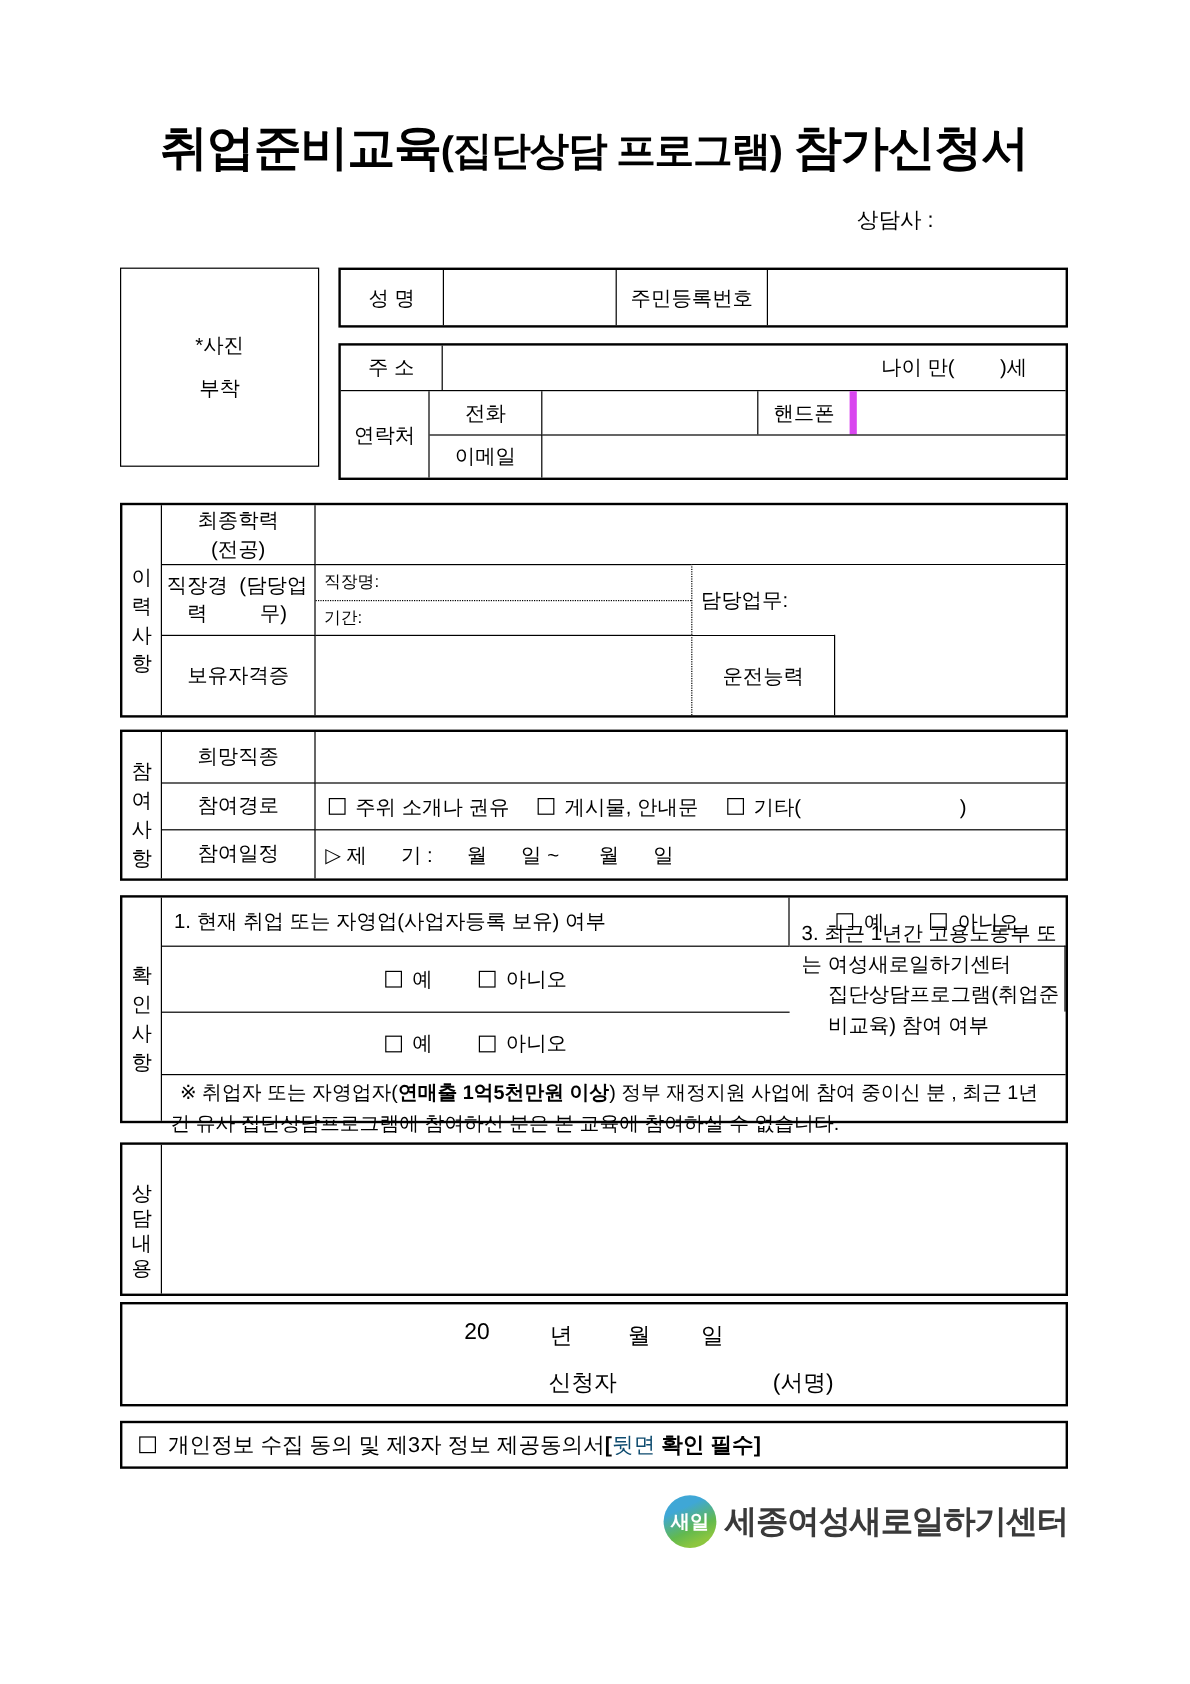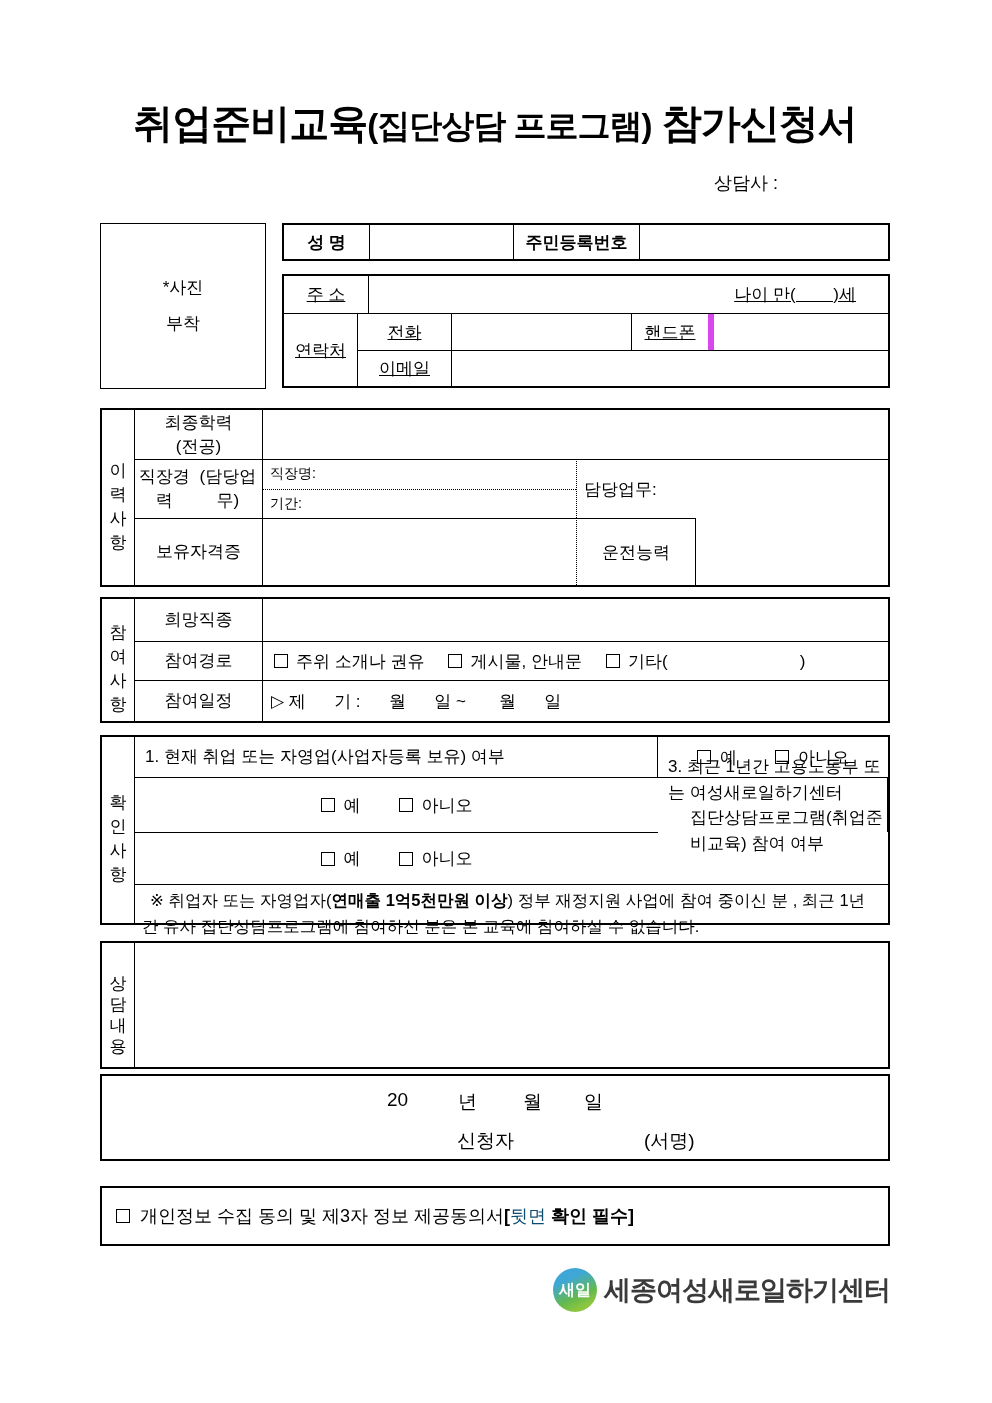--- a/index.html
+++ b/index.html
@@ -11,24 +11,24 @@
   
   .title { padding-top:96px; text-align:center; font-weight:bold; font-size:40px; letter-spacing:-1px; white-space:nowrap; }
   .title .paren { font-size:33px; }
   .counselor { margin-top:20px; text-align:right; padding-right:112px; font-size:18px; height:24px; }
 
   
   .top-section { margin-top:28px; display:flex; }
   .photo-box { width:166px; height:166px; border:1px solid #000; margin-right:16px; display:flex; flex-direction:column; align-items:center; justify-content:center; font-size:17px; line-height:2.1; flex:none; }
   .top-tables { flex:1; }
   .box { border:2px solid #000; background:#fff; }
-  .t-name { display:grid; grid-template-columns:85px 144px 126px 1fr; height:38px;font-weight:bold; }
+  .t-name { display:grid; grid-template-columns:85px 144px 126px 1fr; height:50px; }
   .t-name > div { display:flex; align-items:center; justify-content:center; font-size:17px; }
   .t-name > div + div { border-left:1px solid #000; }
-  .t-addr { margin-top:13px;text-decoration:underline; }
+  .t-addr { margin-top:13px; }
   .addr-row { display:grid; grid-template-columns:85px 1fr; height:37px; }
   .addr-label { display:flex; align-items:center; justify-content:center; font-size:17px; border-right:1px solid #000; }
   .addr-value { display:flex; align-items:center; justify-content:flex-end; padding-right:32px; font-size:17px; white-space:pre; }
   .contact-block { border-top:1px solid #000; display:grid; grid-template-columns:74px 94px 180px 82px 1fr; grid-template-rows:36px 36px; }
   .contact-block > div { display:flex; align-items:center; justify-content:center; font-size:17px; }
   .c-contact { grid-row:1/3; grid-column:1; border-right:1px solid #000; }
   .c-phone-l { grid-row:1; grid-column:2; border-right:1px solid #000; }
   .c-phone-v { grid-row:1; grid-column:3; border-right:1px solid #000; }
   .c-mobile-l { grid-row:1; grid-column:4; border-right:6px solid #d946ef; }
   .c-mobile-v { grid-row:1; grid-column:5; }
@@ -77,21 +77,21 @@
   .consult { margin-top:16px; display:grid; grid-template-columns:33px 1fr; height:128px; }
   .consult .vtext { letter-spacing:4px; }
 
   
   .sigbox { margin-top:5px; height:87px; font-size:19px; }
   .sig-line1 { display:flex; justify-content:center; padding-top:13px; }
   .sig-line1 .g1 { margin-right:50px; } .sig-line1 .g2 { margin-right:46px; } .sig-line1 .g3 { margin-right:42px; }
   .sig-line2 { display:flex; padding-left:355px; margin-top:13px; gap:130px; }
 
   
-  .privacybox { margin-top:25px; height:60px; display:flex; align-items:center; padding-left:14px; font-size:18px; }
+  .privacybox { margin-top:12px; height:40px; display:flex; align-items:center; padding-left:14px; font-size:18px; }
   .privacybox .cb { margin-right:10px; }
   .pv-bold { font-weight:bold; white-space:pre; }
   .pv-red { font-weight:normal; color:#0c4a6e; }
 
   
   .logo-row { margin-top:22px; display:flex; justify-content:flex-end; align-items:center; gap:7px; padding-right:0; }
   .logo-badge { width:44px; height:44px; border-radius:50%; background:linear-gradient(155deg,#3fa7d6 28%,#62b94e 62%,#8cc63f 82%); color:#fff; display:flex; align-items:center; justify-content:center; font-size:16px; font-weight:bold; flex:none; }
   .logo-name { font-size:27px; font-weight:bold; color:#3a3a3a; letter-spacing:-1px; }
 </style>
 </head>

